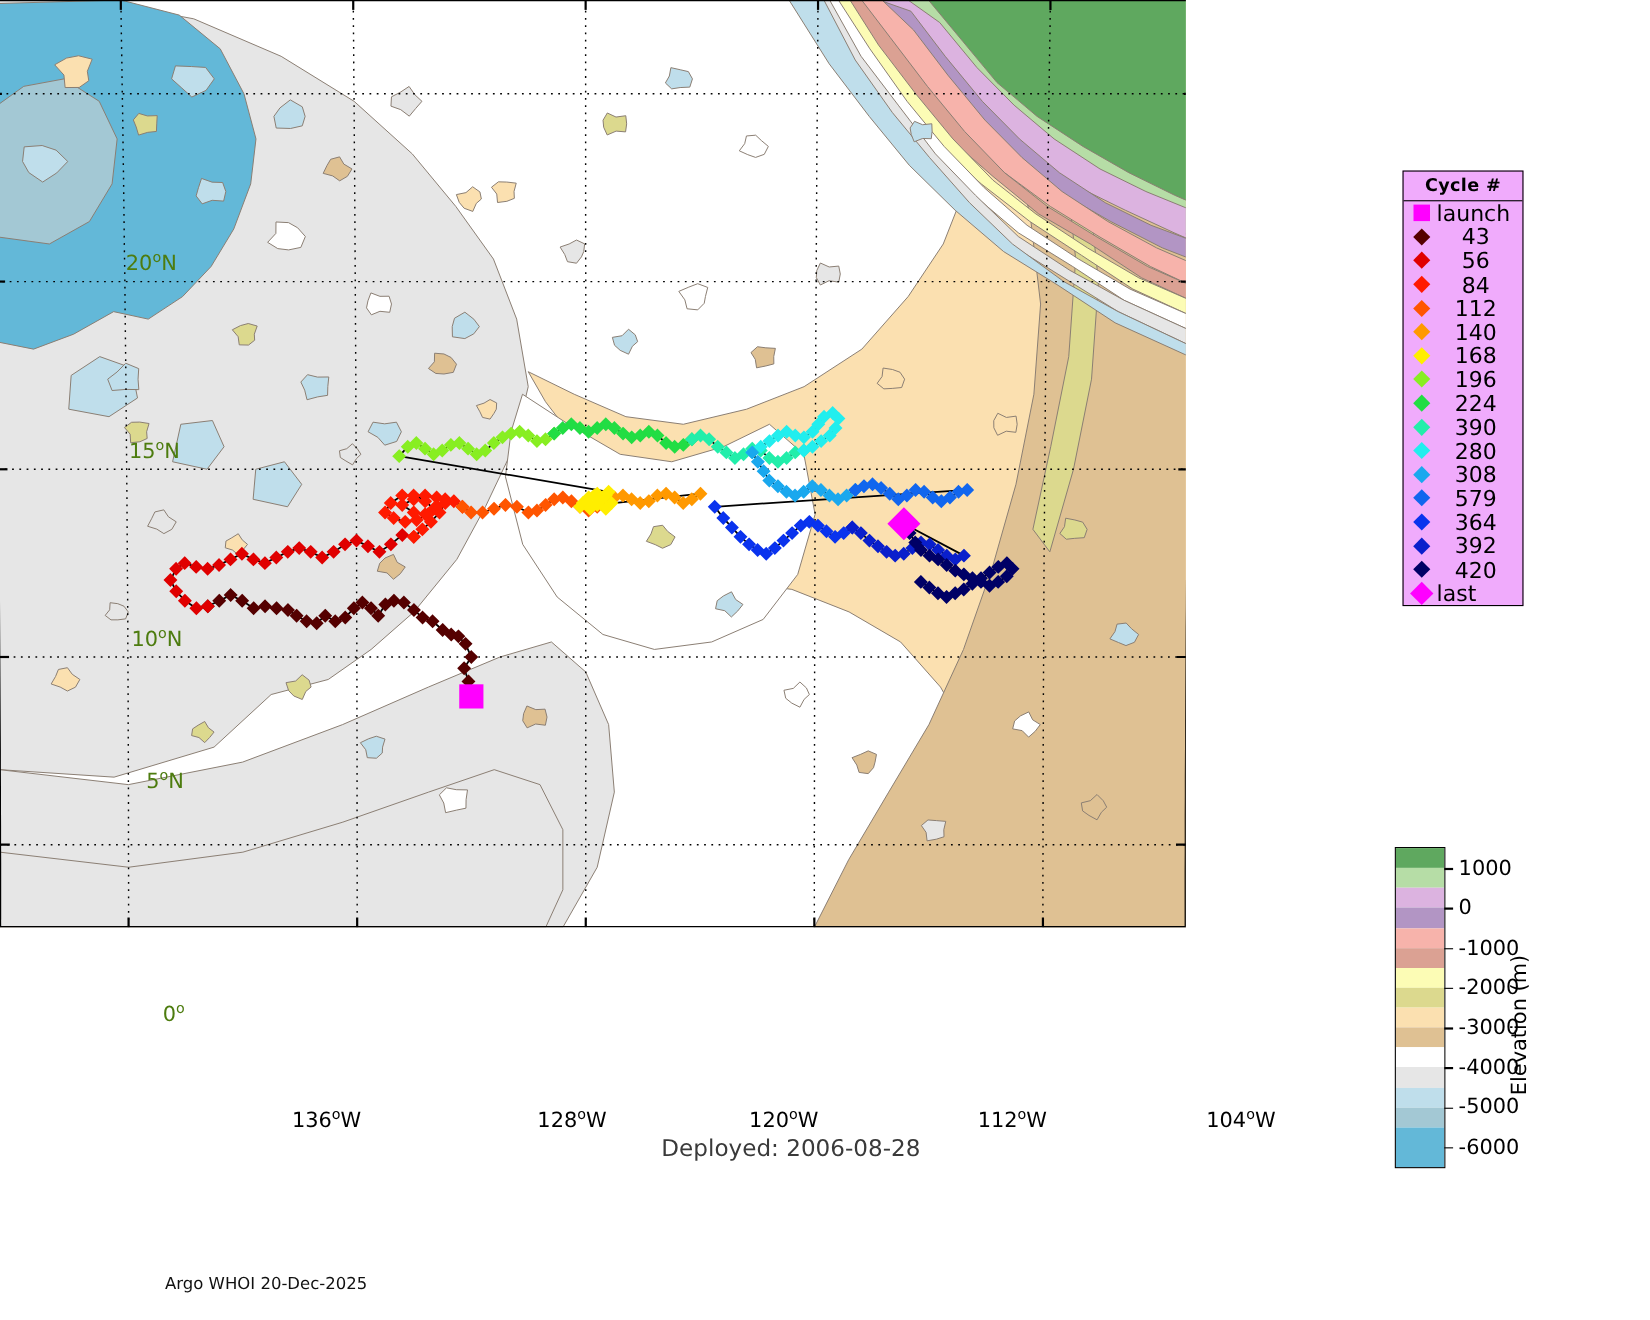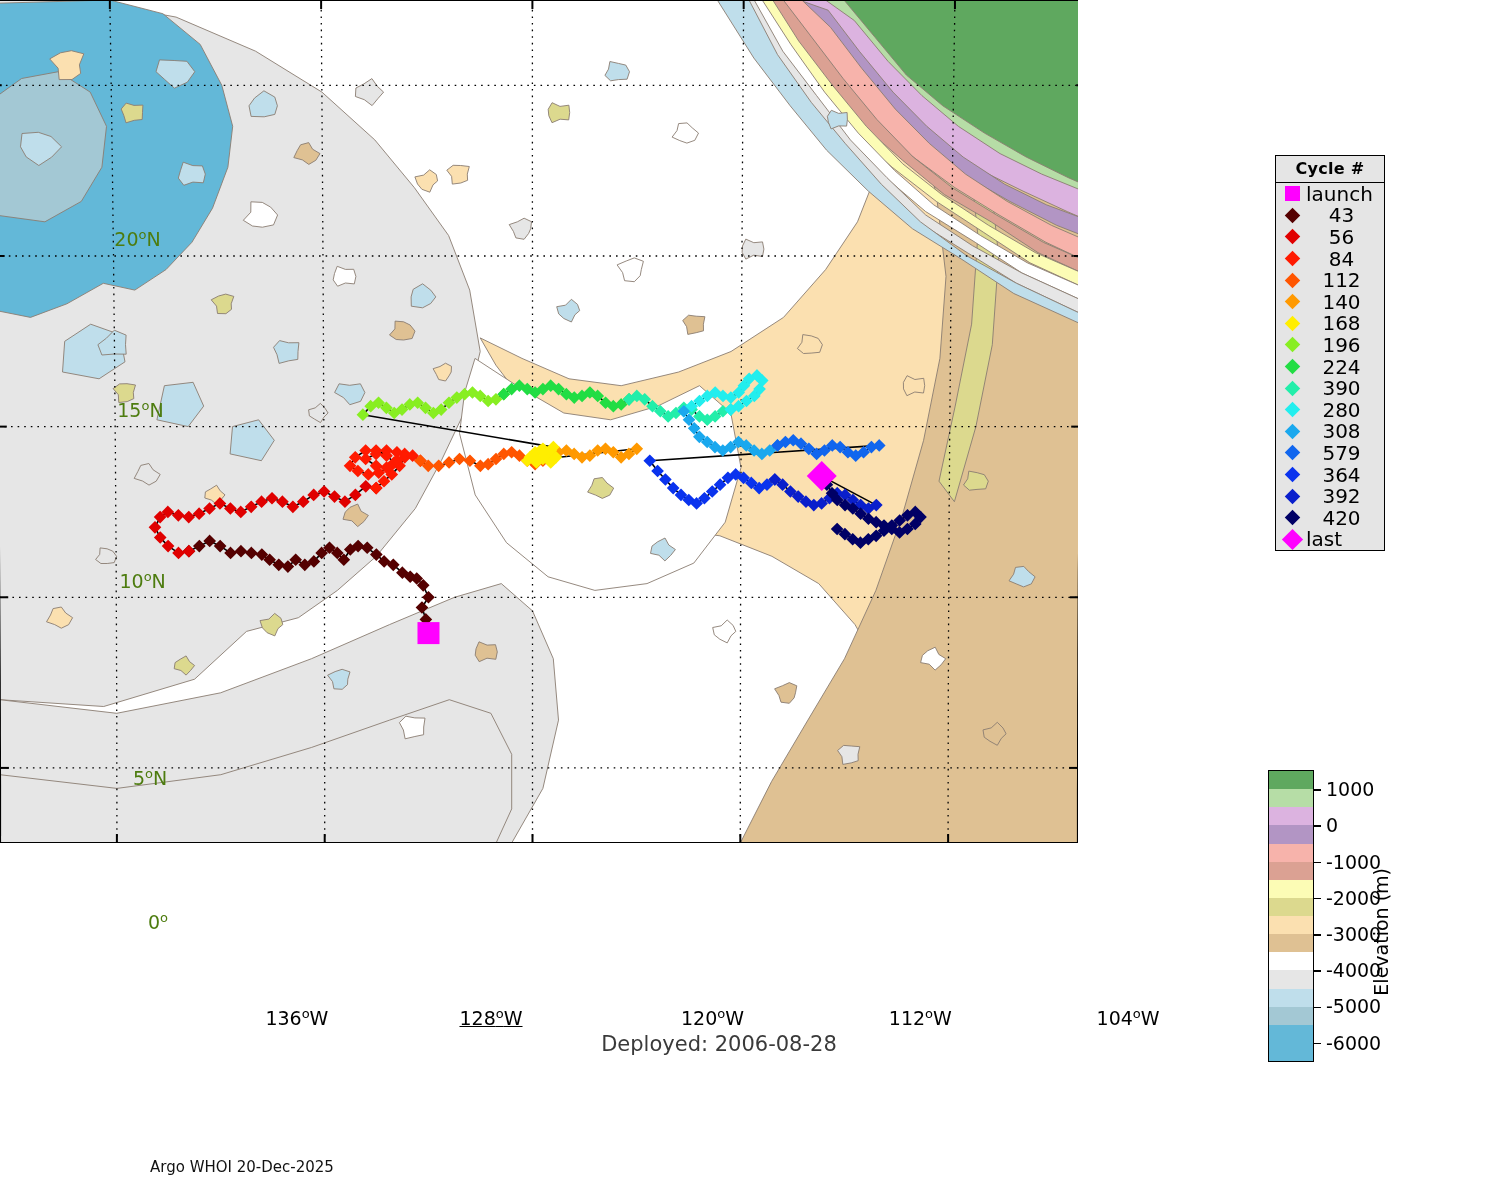--- a/index.html
+++ b/index.html
@@ -11,21 +11,21 @@
   #mapwrap{left:180px;top:155px;width:1078px;height:843px;}
   #mapclip{position:absolute;inset:0;overflow:hidden;background:#ffffff;}
   #mapsvg{position:absolute;left:0;top:0;}
   #frame{position:absolute;left:0;top:0;width:1078px;height:843px;pointer-events:none;}
   .ytick{position:absolute;right:1262px;font-size:19px;color:#4d7c0f;text-align:right;white-space:nowrap;}
   .xtick{position:absolute;top:1006px;font-size:19px;color:#000;text-align:center;white-space:nowrap;}
   .sup{font-size:13px;vertical-align:super;}
   #deployed{position:absolute;left:180px;top:1032px;width:1078px;text-align:center;font-size:21px;color:#3a3a3a;}
   #credit{position:absolute;left:150px;top:1158px;font-size:15px;color:#111;}
   
-  #legend{position:absolute;left:1275px;top:155px;width:108px;background:#e5e5e5;border:1.4px solid #000;}
+  #legend{position:absolute;left:1275px;top:155px;width:108px;background:#f0abfc;border:1.4px solid #000;}
   #legtitle{font-size:16px;font-weight:bold;text-align:center;padding:3px 0 4px;border-bottom:1.4px solid #000;letter-spacing:.3px;}
   .legrow{display:flex;align-items:center;height:21.6px;padding-left:5px;}
   .legmk{width:22px;display:flex;justify-content:center;align-items:center;}
   .dia{width:11px;height:11px;transform:rotate(45deg);}
   .dia.big{width:15px;height:15px;}
   .sq{width:15px;height:15px;}
   .leglab{font-size:20px;color:#000;flex:1;text-align:center;padding-right:4px;}
   .leglab.lft{text-align:left;padding-left:3px;}
   
   #cbwrap{position:absolute;left:1268px;top:770px;text-align:center;}
@@ -436,26 +436,26 @@
       <line x1="743.6746987951808" y1="0" x2="743.6746987951808" y2="9" stroke="#000" stroke-width="2"></line>
       <line x1="948.1204819277108" y1="843" x2="948.1204819277108" y2="834" stroke="#000" stroke-width="2"></line>
       <line x1="954.9518072289156" y1="0" x2="954.9518072289156" y2="9" stroke="#000" stroke-width="2"></line>
     </svg>
 </div>
 
 <div id="ytickbox">
     <div class="ytick" style="top: 227.324px; right: 1339.27px;">20<span class="sup">o</span>N</div>
     <div class="ytick" style="top: 397.972px; right: 1336.36px;">15<span class="sup">o</span>N</div>
     <div class="ytick" style="top: 568.619px; right: 1334.2px;">10<span class="sup">o</span>N</div>
-    <div class="ytick" style="top: 766px; right: 1332.76px;">5<span class="sup">o</span>N</div>
+    <div class="ytick" style="top: 698px; right: 1332.76px;">5<span class="sup">o</span>N</div>
     <div class="ytick" style="top: 909.915px; right: 1332.07px;">0<span class="sup">o</span></div>
   </div>
 <div id="xtickbox">
     <div class="xtick" style="left: 251.892px; width: 90px;">136<span class="sup">o</span>W</div>
-    <div class="xtick" style="left: 446px; width: 90px; text-decoration: underline;">128<span class="sup">o</span>W</div>
+    <div class="xtick" style="left: 475px; width: 90px;">128<span class="sup">o</span>W</div>
     <div class="xtick" style="left: 667.506px; width: 90px;">120<span class="sup">o</span>W</div>
     <div class="xtick" style="left: 875.313px; width: 90px;">112<span class="sup">o</span>W</div>
     <div class="xtick" style="left: 1083.12px; width: 90px;">104<span class="sup">o</span>W</div>
   </div>
 
 <div id="deployed" class="abs">Deployed: 2006-08-28</div>
 <div id="credit" class="abs">Argo WHOI 20-Dec-2025</div>
 
 <div id="legend">
   <div id="legtitle">Cycle #</div>

